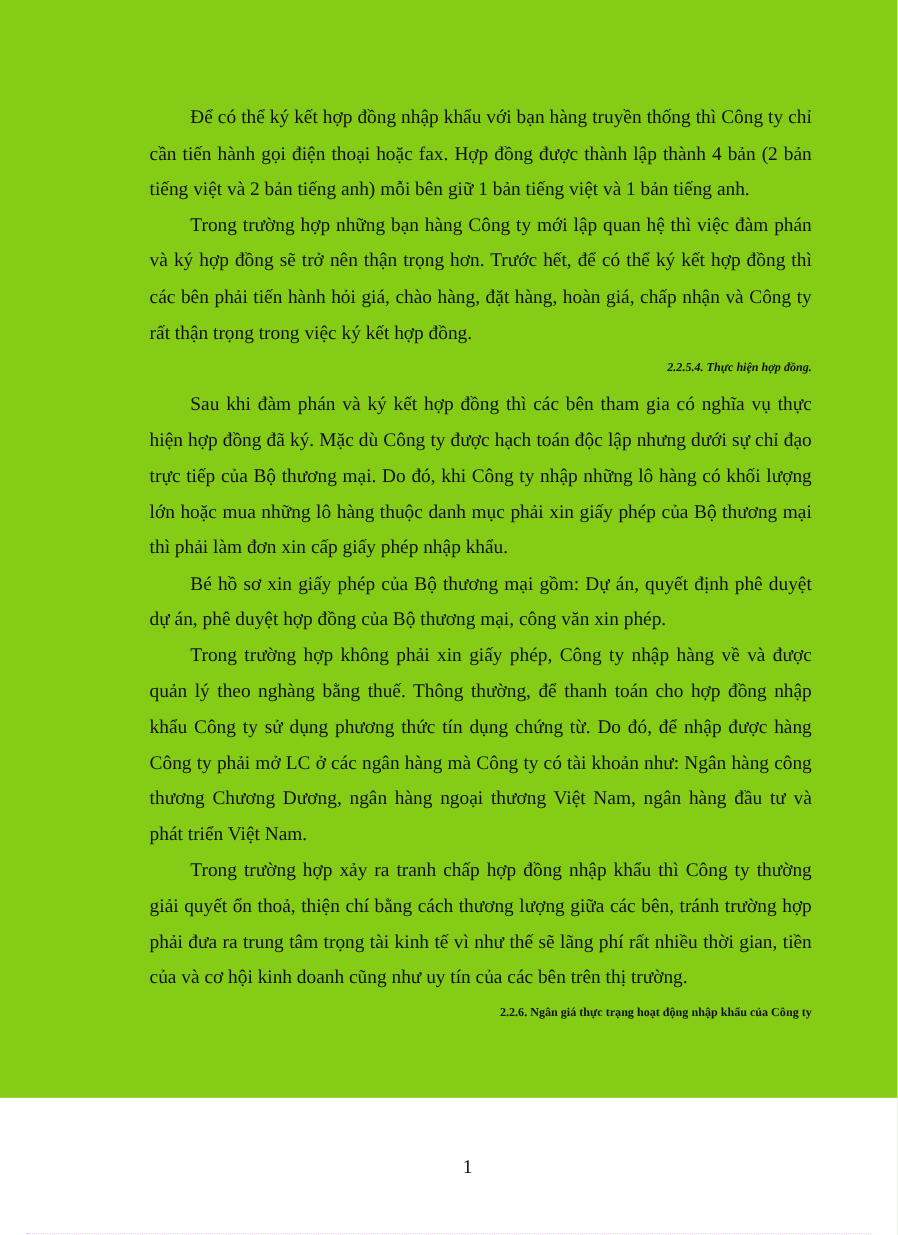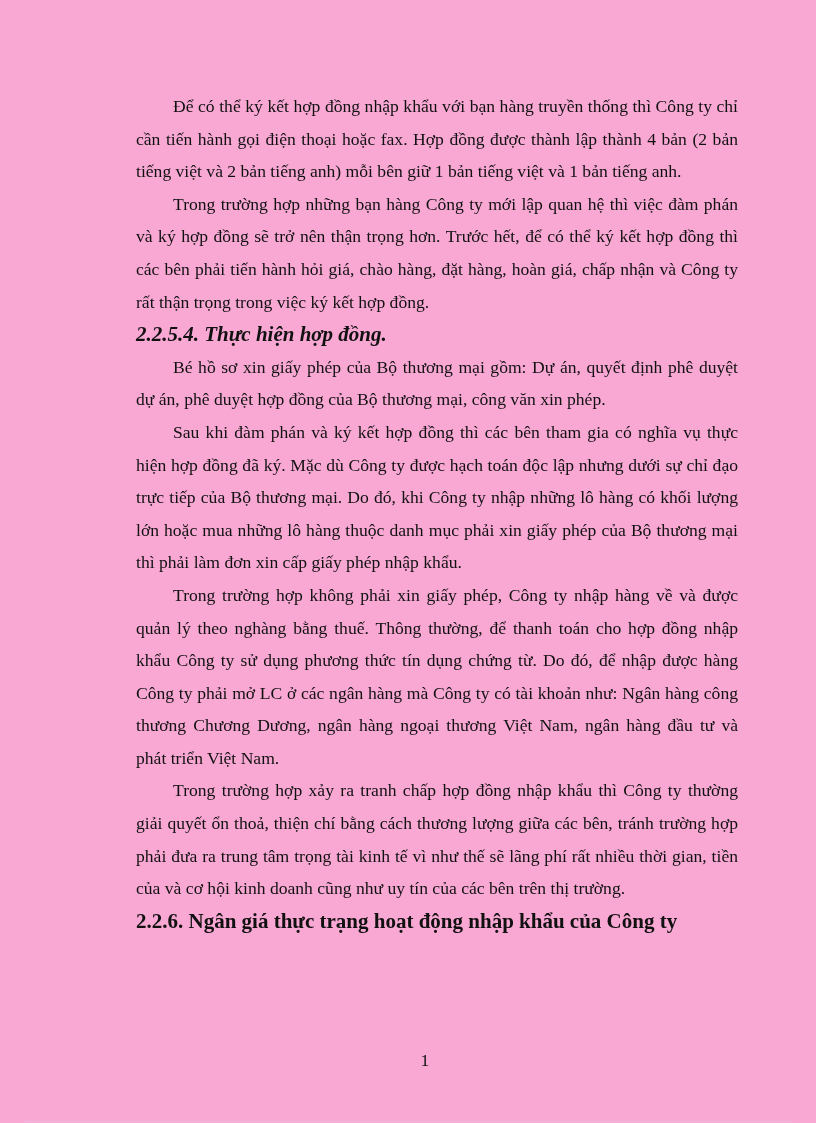--- a/index.html
+++ b/index.html
@@ -13,41 +13,42 @@
       position: relative;
       overflow: hidden;
       font-family: "Liberation Serif", "DejaVu Serif", serif;
       color: #111111;
     }
     .page {
       position: absolute;
       left: 0;
       top: 0;
       width: 816px;
-      height: 1123px;
-      background: #f9a8d4;
+      height: 998px;
+      background: #84cc16;
     }
     .content {
       position: absolute;
       left: 136px;
       top: 90px;
       width: 602px;
     }
     .para {
       margin: 0;
       font-size: 17.6px;
       line-height: 32.6px;
       text-align: justify;
       text-indent: 37px;
     }
     .heading {
       margin: 0;
-      font-size: 21px;
+      font-size: 11px;
       line-height: 32.6px;
       font-weight: bold;
+      text-align: right;
     }
     .heading.italic {
       font-style: italic;
     }
     .page-number {
       position: absolute;
       left: 0;
       width: 850px;
       top: 1049px;
       text-align: center;
@@ -64,22 +65,22 @@
     }
   </style>
 </head>
 <body>
 
 <div class="page">
   <div class="content">
     <p class="para">Để có thể ký kết hợp đồng nhập khẩu với bạn hàng truyền thống thì Công ty chỉ cần tiến hành gọi điện thoại hoặc fax. Hợp đồng được thành lập thành 4 bản (2 bản tiếng việt và 2 bản tiếng anh) mỗi bên giữ 1 bản tiếng việt và 1 bản tiếng anh.</p>
     <p class="para">Trong trường hợp những bạn hàng Công ty mới lập quan hệ thì việc đàm phán và ký hợp đồng sẽ trở nên thận trọng hơn. Trước hết, để có thể ký kết hợp đồng thì các bên phải tiến hành hỏi giá, chào hàng, đặt hàng, hoàn giá, chấp nhận và Công ty rất thận trọng trong việc ký kết hợp đồng.</p>
     <p class="heading italic">2.2.5.4. Thực hiện hợp đồng.</p>
+    <p class="para">Sau khi đàm phán và ký kết hợp đồng thì các bên tham gia có nghĩa vụ thực hiện hợp đồng đã ký. Mặc dù Công ty được hạch toán độc lập nhưng dưới sự chỉ đạo trực tiếp của Bộ thương mại. Do đó, khi Công ty nhập những lô hàng có khối lượng lớn hoặc mua những lô hàng thuộc danh mục phải xin giấy phép của Bộ thương mại thì phải làm đơn xin cấp giấy phép nhập khẩu.</p>
     <p class="para">Bé hồ sơ xin giấy phép của Bộ thương mại gồm: Dự án, quyết định phê duyệt dự án, phê duyệt hợp đồng của Bộ thương mại, công văn xin phép.</p>
-    <p class="para">Sau khi đàm phán và ký kết hợp đồng thì các bên tham gia có nghĩa vụ thực hiện hợp đồng đã ký. Mặc dù Công ty được hạch toán độc lập nhưng dưới sự chỉ đạo trực tiếp của Bộ thương mại. Do đó, khi Công ty nhập những lô hàng có khối lượng lớn hoặc mua những lô hàng thuộc danh mục phải xin giấy phép của Bộ thương mại thì phải làm đơn xin cấp giấy phép nhập khẩu.</p>
     <p class="para">Trong trường hợp không phải xin giấy phép, Công ty nhập hàng về và được quản lý theo nghàng bằng thuế. Thông thường, để thanh toán cho hợp đồng nhập khẩu Công ty sử dụng phương thức tín dụng chứng từ. Do đó, để nhập được hàng Công ty phải mở LC ở các ngân hàng mà Công ty có tài khoản như: Ngân hàng công thương Chương Dương, ngân hàng ngoại thương Việt Nam, ngân hàng đầu tư và phát triển Việt Nam.</p>
     <p class="para">Trong trường hợp xảy ra tranh chấp hợp đồng nhập khẩu thì Công ty thường giải quyết ổn thoả, thiện chí bằng cách thương lượng giữa các bên, tránh trường hợp phải đưa ra trung tâm trọng tài kinh tế vì như thế sẽ lãng phí rất nhiều thời gian, tiền của và cơ hội kinh doanh cũng như uy tín của các bên trên thị trường.</p>
     <p class="heading">2.2.6. Ngân giá thực trạng hoạt động nhập khẩu của Công ty</p>
   </div>
 
   <div class="page-number">1</div>
   <div class="page-border"></div>
 </div>
 
 </body></html>

